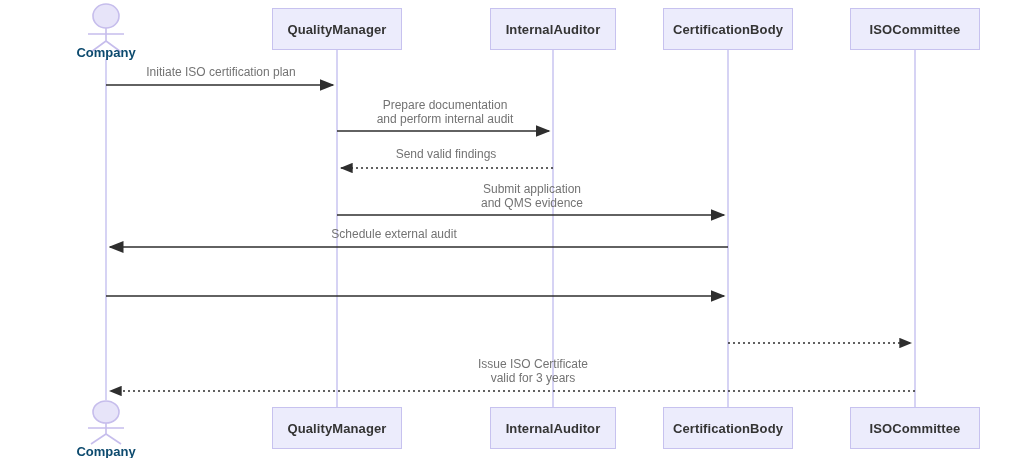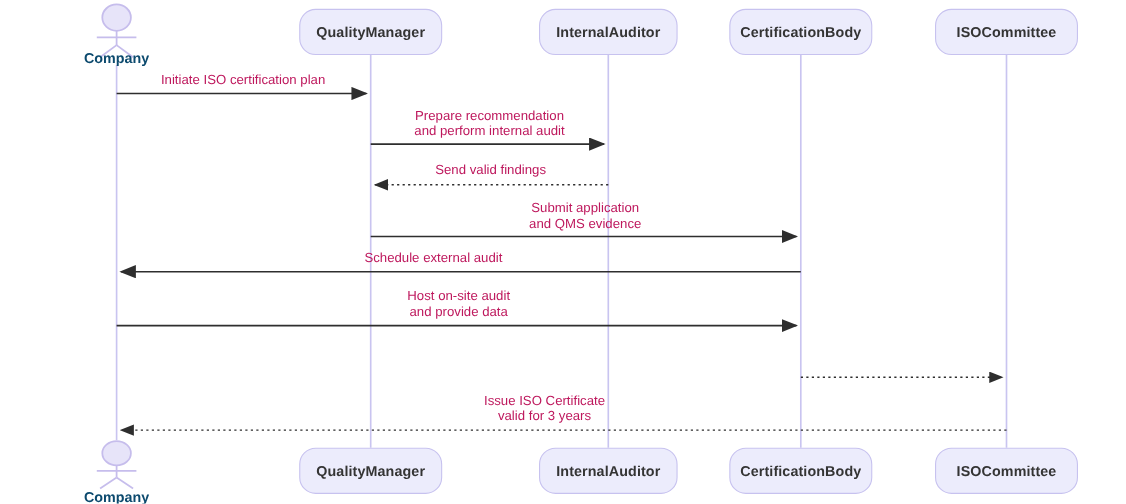--- a/index.html
+++ b/index.html
@@ -3,31 +3,31 @@
 <meta charset="utf-8">
 <style>
   html,body { margin:0; padding:0; background:#ffffff; }
   .stage {
     position:relative; width:1024px; height:458px; background:#ffffff;
     font-family:"Liberation Sans", sans-serif; overflow:hidden;
   }
   svg.canvas { position:absolute; left:0; top:0; }
   .pbox {
     position:absolute; height:42px; box-sizing:border-box;
-    background:#ECECFC; border:1px solid #C7C2EF; border-radius:15px;
+    background:#ECECFC; border:1px solid #C7C2EF; border-radius:0;
     display:flex; align-items:center; justify-content:center;
     font-size:13px; font-weight:600; color:#343434; letter-spacing:0.1px;
   }
   .actor-label {
     position:absolute; transform:translateX(-50%);
     font-size:13px; font-weight:600; color:#0c4a6e; white-space:nowrap;
   }
   .msg {
     position:absolute; transform:translateX(-50%);
-    font-size:12px; line-height:14px; color:#be185d;
+    font-size:12px; line-height:14px; color:#737373;
     text-align:center; white-space:pre-line;
   }
 </style>
 </head>
 <body>
 
 <div class="stage">
 
   <svg class="canvas" width="1024" height="458" viewBox="0 0 1024 458">
     <defs>
@@ -75,24 +75,22 @@
 
   <div class="pbox" style="left:272px; top:407px; width:130px;">QualityManager</div>
   <div class="pbox" style="left:490px; top:407px; width:126px;">InternalAuditor</div>
   <div class="pbox" style="left:663px; top:407px; width:130px;">CertificationBody</div>
   <div class="pbox" style="left:850px; top:407px; width:130px;">ISOCommittee</div>
 
   <div class="actor-label" style="left:106px; top:45px;">Company</div>
   <div class="actor-label" style="left:106px; top:444px;">Company</div>
 
   <div class="msg" style="left:221px; top:65px;">Initiate ISO certification plan</div>
-  <div class="msg" style="left:445px; top:98px;">Prepare recommendation
+  <div class="msg" style="left:445px; top:98px;">Prepare documentation
 and perform internal audit</div>
   <div class="msg" style="left:446px; top:147px;">Send valid findings</div>
   <div class="msg" style="left:532px; top:182px;">Submit application
 and QMS evidence</div>
   <div class="msg" style="left:394px; top:227px;">Schedule external audit</div>
-  <div class="msg" style="left:417px; top:262px;">Host on-site audit
-and provide data</div>
-  <div class="msg" style="left:495px; top:357px;">Issue ISO Certificate
+  <div class="msg" style="left:533px; top:357px;">Issue ISO Certificate
 valid for 3 years</div>
 
 </div>
 
 </body></html>

